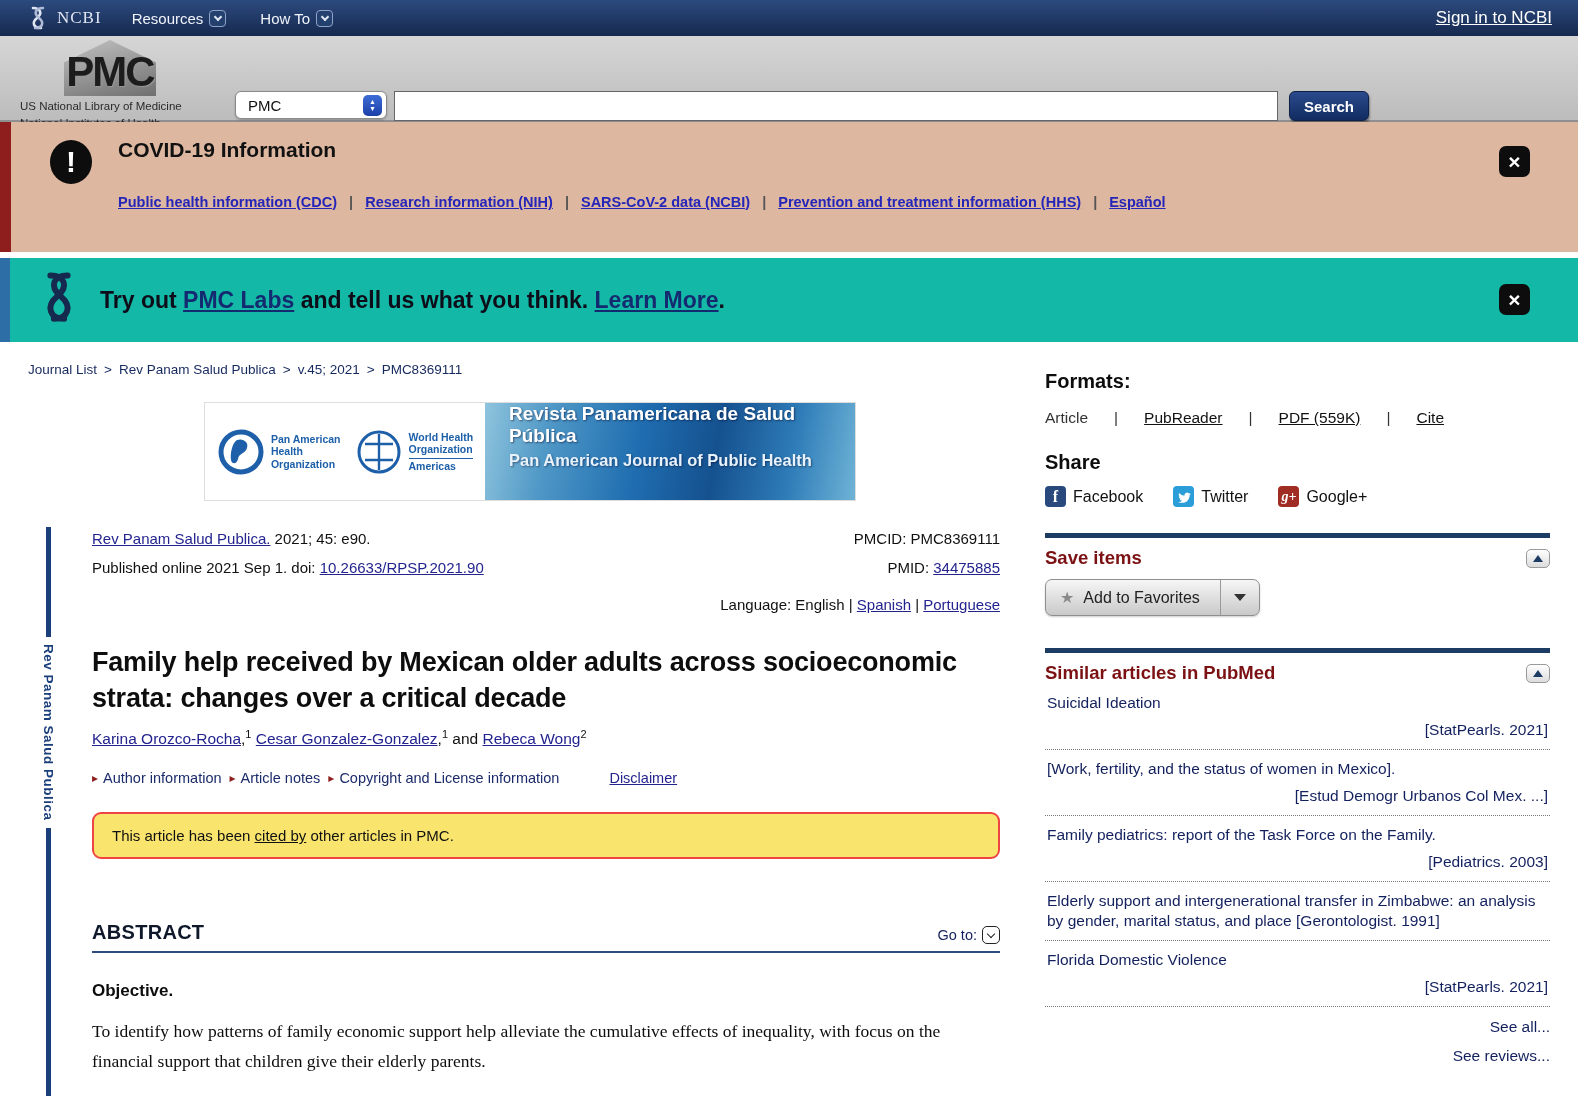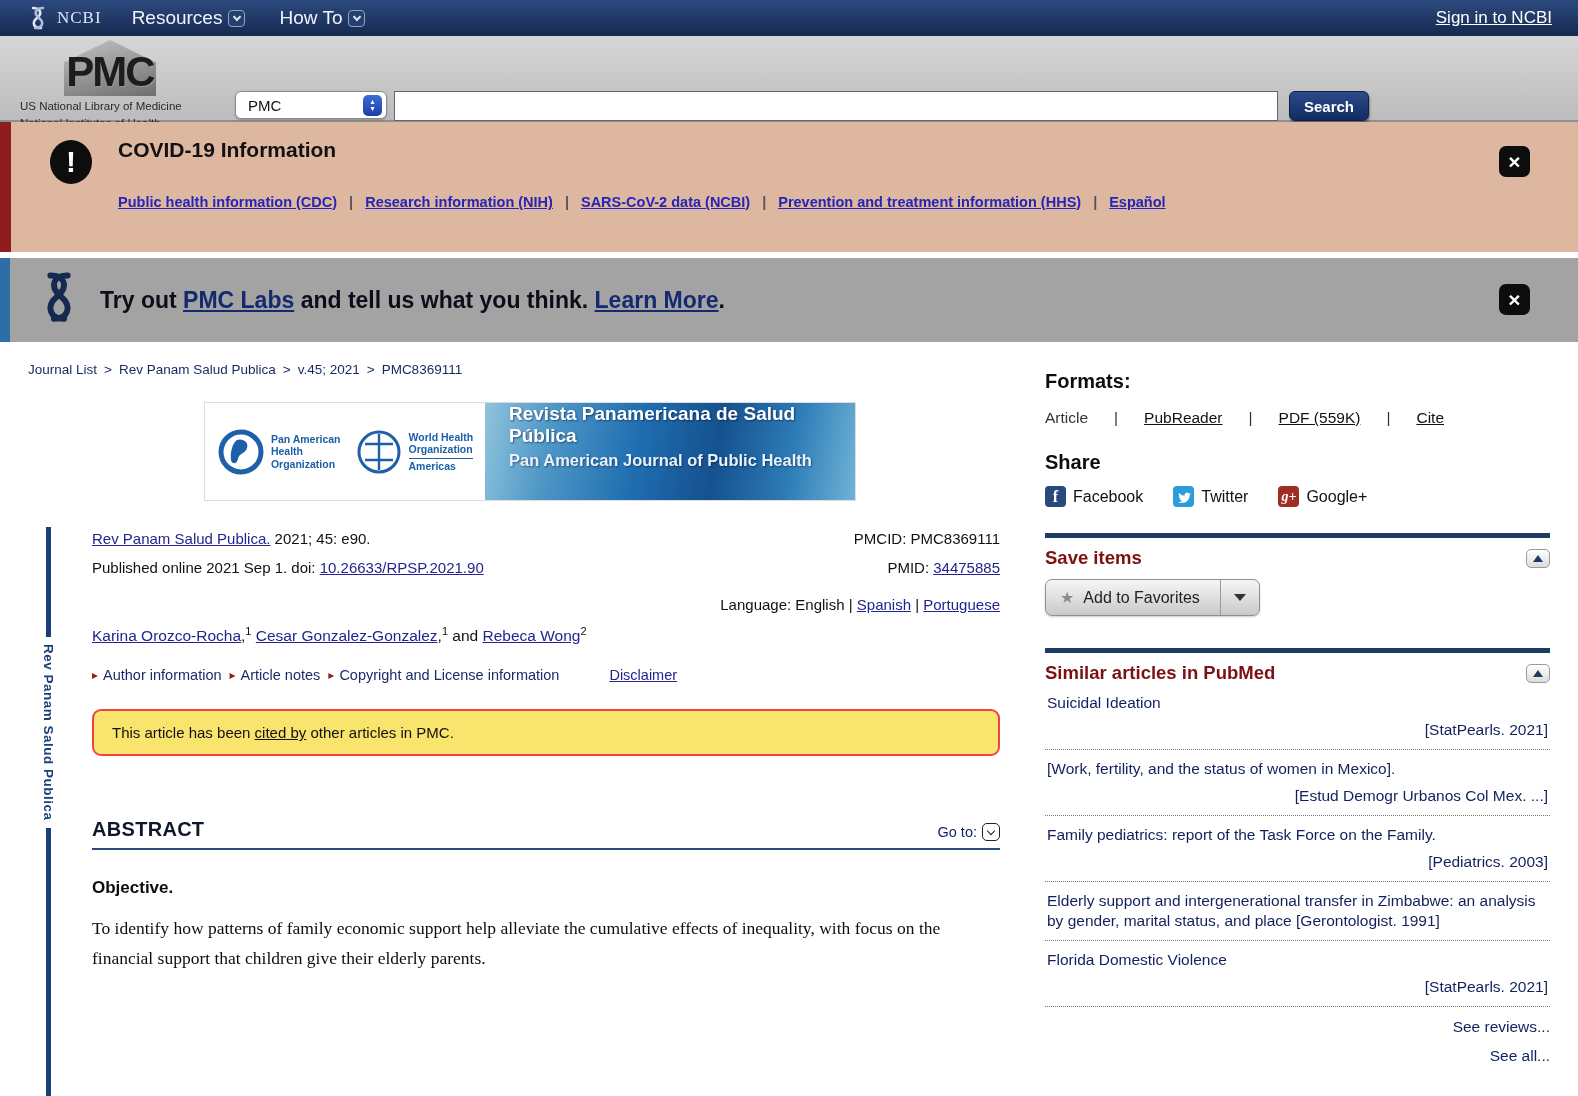--- a/index.html
+++ b/index.html
@@ -4,21 +4,21 @@
 <style>
   * { margin:0; padding:0; box-sizing:border-box; }
   body { font-family:"Liberation Sans", sans-serif; background:#fff; }
   .page { width:1578px; height:1096px; position:relative; overflow:hidden; background:#fff; }
 
   
   .topbar { height:36px; background:linear-gradient(#2c4a7e,#16294f); display:flex; align-items:center; padding:0 26px; color:#e8ecf5; }
   .ncbi-logo { display:flex; align-items:center; gap:7px; margin-right:30px; }
   .ncbi-logo svg { width:24px; height:24px; }
   .ncbi-logo .brand { font-size:17px; letter-spacing:1px; color:#dfe5f2; font-family:"Liberation Serif",serif; }
-  .topnav-item { display:flex; align-items:center; gap:6px; margin-right:34px; font-size:19px; color:#f0f3fa; cursor:pointer; }
+  .topnav-item { display:flex; align-items:center; gap:6px; margin-right:34px; font-size:15px; color:#f0f3fa; cursor:pointer; }
   .chev-box { width:17px; height:17px; border:1px solid #8fa3c8; border-radius:4px; background:#23406f; display:flex; align-items:center; justify-content:center; }
   .chev-down { width:6px; height:6px; border-right:2px solid #dfe5f2; border-bottom:2px solid #dfe5f2; transform:rotate(45deg); margin-top:-3px; }
   .signin { margin-left:auto; font-size:17px; color:#fff; text-decoration:underline; cursor:pointer; }
 
   
   .header { height:86px; background:linear-gradient(#d6d6d6,#bcbcbc); border-bottom:2px solid #8f8f8f; position:relative; }
   .pmc-logo-wrap { position:absolute; left:20px; top:4px; }
   .pmc-pentagon { position:relative; width:128px; height:56px; margin-left:26px; }
   .pmc-pentagon .shape { position:absolute; left:18px; top:0; width:92px; height:56px; background:linear-gradient(165deg,#c2c2c2,#6f6f6f); clip-path:polygon(50% 0%, 100% 40%, 100% 100%, 0% 100%, 0% 40%); }
   .pmc-pentagon .letters { position:absolute; left:0; top:8px; width:128px; text-align:center; font-size:42px; font-weight:bold; letter-spacing:-2px; color:#1c1c1c; text-shadow:1px 1px 1px #999; }
@@ -33,21 +33,21 @@
   .help-link { position:absolute; right:26px; top:91px; }
   .covid { height:130px; background:#deb7a1; position:relative; }
   .covid .stripe { position:absolute; left:0; top:0; bottom:0; width:11px; background:#8e1d1d; }
   .excl-circle { position:absolute; left:50px; top:18px; width:42px; height:44px; border-radius:50%; background:#0d0d0d; color:#fff; display:flex; align-items:center; justify-content:center; font-size:30px; font-weight:bold; }
   .covid-title { position:absolute; left:118px; top:16px; font-size:21px; font-weight:bold; color:#111; }
   .covid-links { position:absolute; left:118px; top:72px; font-size:14.5px; font-weight:bold; color:#555; display:flex; gap:12px; align-items:center; }
   .covid-links a { color:#2525b8; text-decoration:underline; cursor:pointer; }
   .close-btn { position:absolute; right:48px; width:31px; height:31px; background:#0d0d0d; border-radius:7px; color:#fff; display:flex; align-items:center; justify-content:center; font-size:21px; font-weight:bold; cursor:pointer; }
   .covid .close-btn { top:24px; }
   .gap6 { height:6px; background:#fff; }
-  .labs { height:84px; background:#a3a3a3; position:relative; display:flex; align-items:center; }
+  .labs { height:84px; background:#14b8a6; position:relative; display:flex; align-items:center; }
   .labs .stripe { position:absolute; left:0; top:0; bottom:0; width:10px; background:#2d6ea6; }
   .labs-icon { margin-left:38px; }
   .labs-icon svg { width:42px; height:52px; }
   .labs-text { margin-left:20px; font-size:23px; font-weight:bold; color:#0d0d1a; }
   .labs-text a { color:#142a70; text-decoration:underline; cursor:pointer; }
   .labs .close-btn { top:26px; }
 
   
   .content { display:flex; padding:0 28px; }
   .left-region { width:990px; }
@@ -290,20 +290,21 @@
         </div>
 
         <div class="language-row">
           <span>Language: English</span>
           <span>|</span>
           <a class="navlink">Spanish</a>
           <span>|</span>
           <a class="navlink">Portuguese</a>
         </div>
 
+        <h1 class="article-title">Family help received by Mexican older adults across socioeconomic strata: changes over a critical decade</h1>
 
         <div class="authors">
           <a class="navlink">Karina Orozco-Rocha</a><span>,</span><sup>1</sup>
           <a class="navlink">Cesar Gonzalez-Gonzalez</a><span>,</span><sup>1</sup>
           <span>and</span>
           <a class="navlink">Rebeca Wong</a><sup>2</sup>
         </div>
 
         <div class="info-row">
           <span class="tri">▸</span>
@@ -407,22 +408,22 @@
       </div>
       <div class="sim-item">
         <span class="sim-title sim-src-inline">Elderly support and intergenerational transfer in Zimbabwe: an analysis by gender, marital status, and place</span>
         <span class="sim-src sim-src-inline">[Gerontologist. 1991]</span>
       </div>
       <div class="sim-item">
         <div class="sim-title">Florida Domestic Violence</div>
         <div class="sim-src">[StatPearls. 2021]</div>
       </div>
 
+      <div class="see-link">See all...</div>
       <div class="see-link">See reviews...</div>
-      <div class="see-link">See all...</div>
     </div>
   </div>
 
   <div class="journal-strip">
     <div class="strip-line top"></div>
     <div class="strip-text">Rev Panam Salud Publica</div>
     <div class="strip-line bottom"></div>
   </div>
 
 </div>

